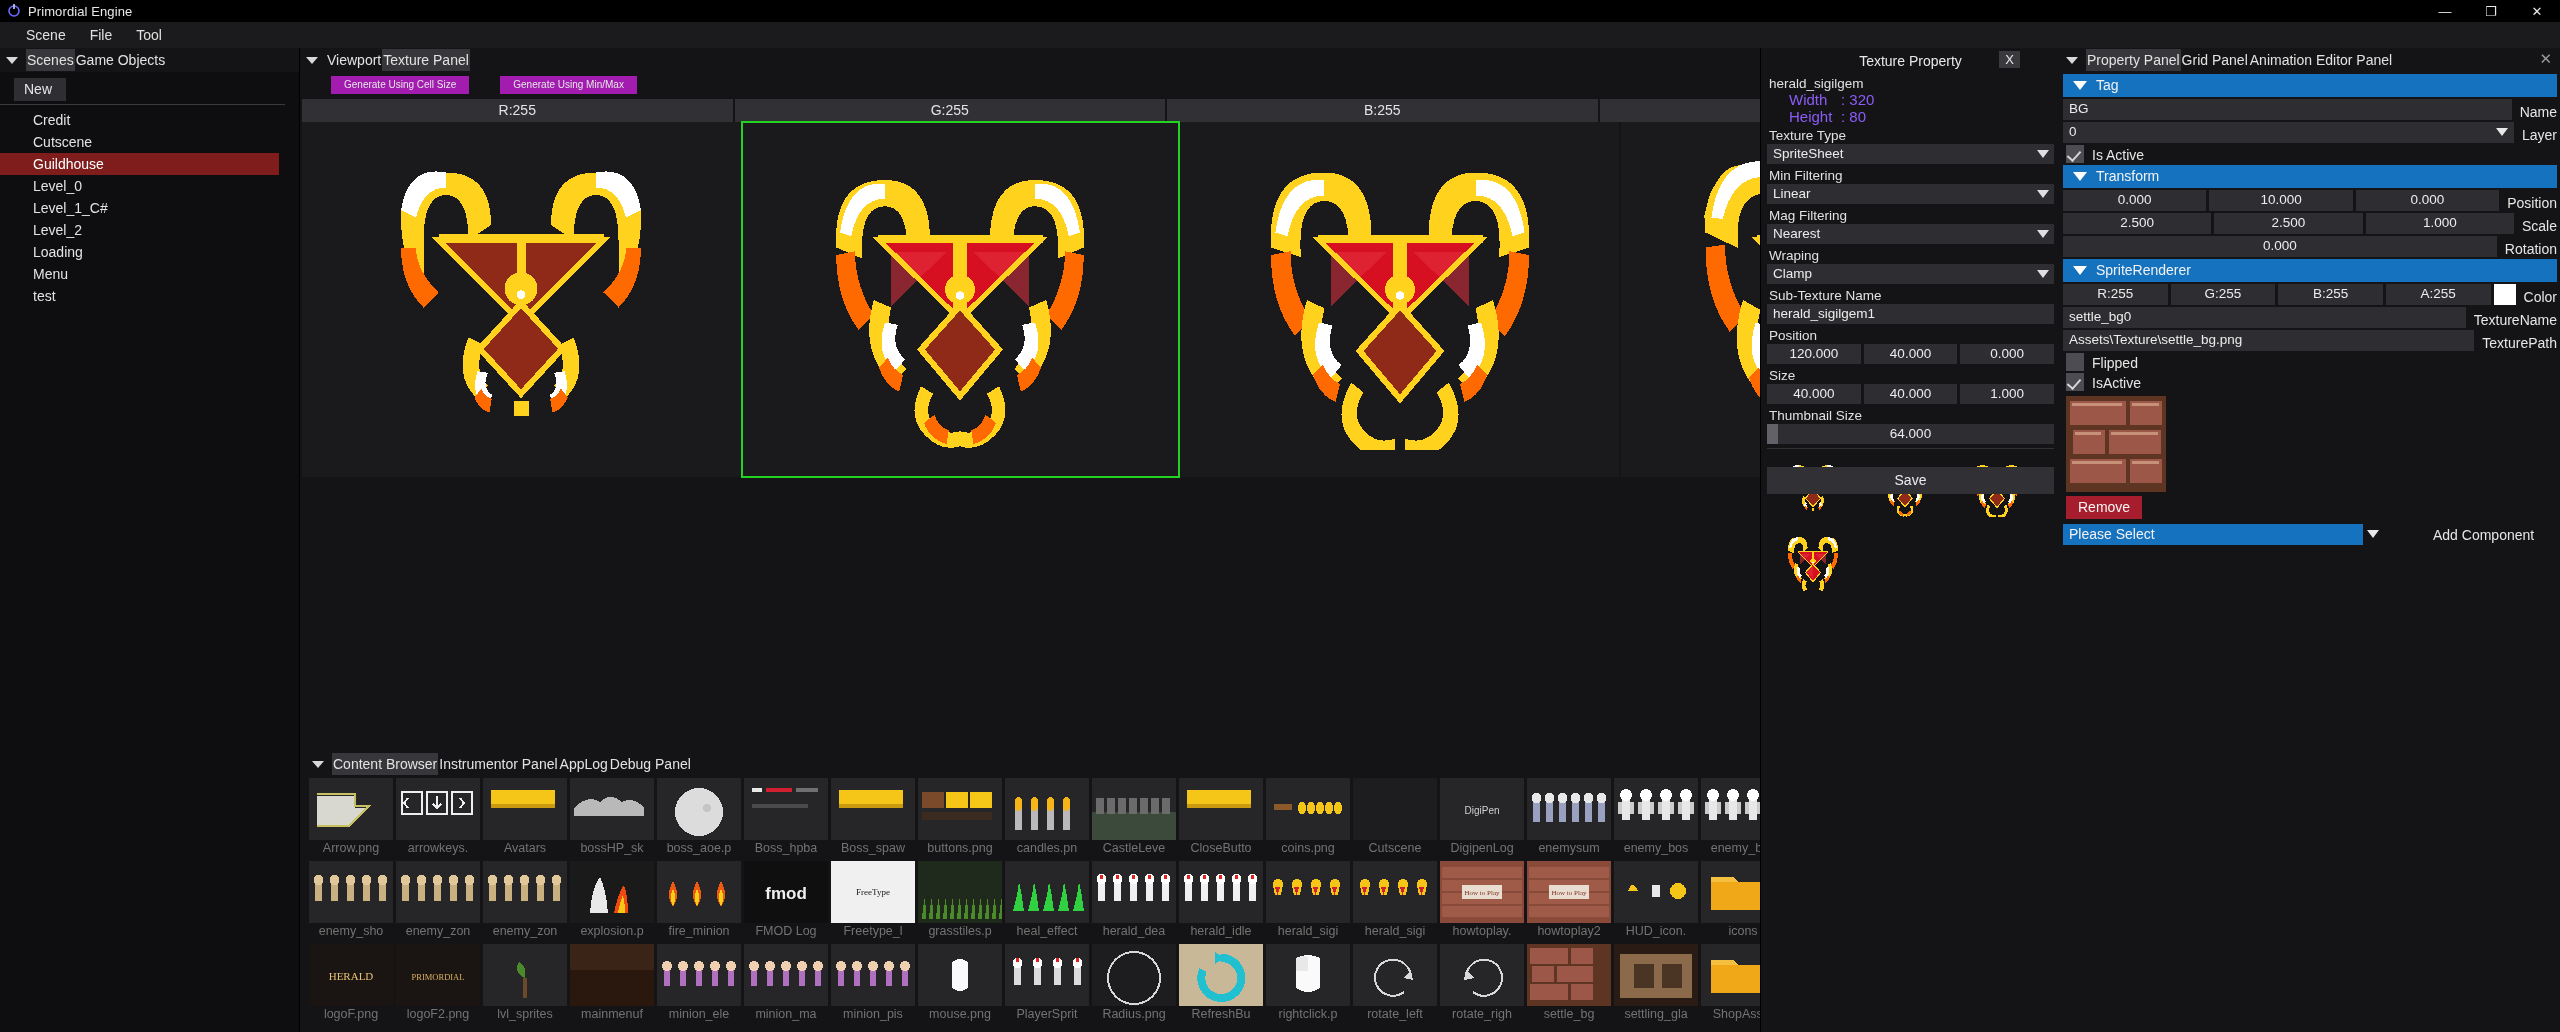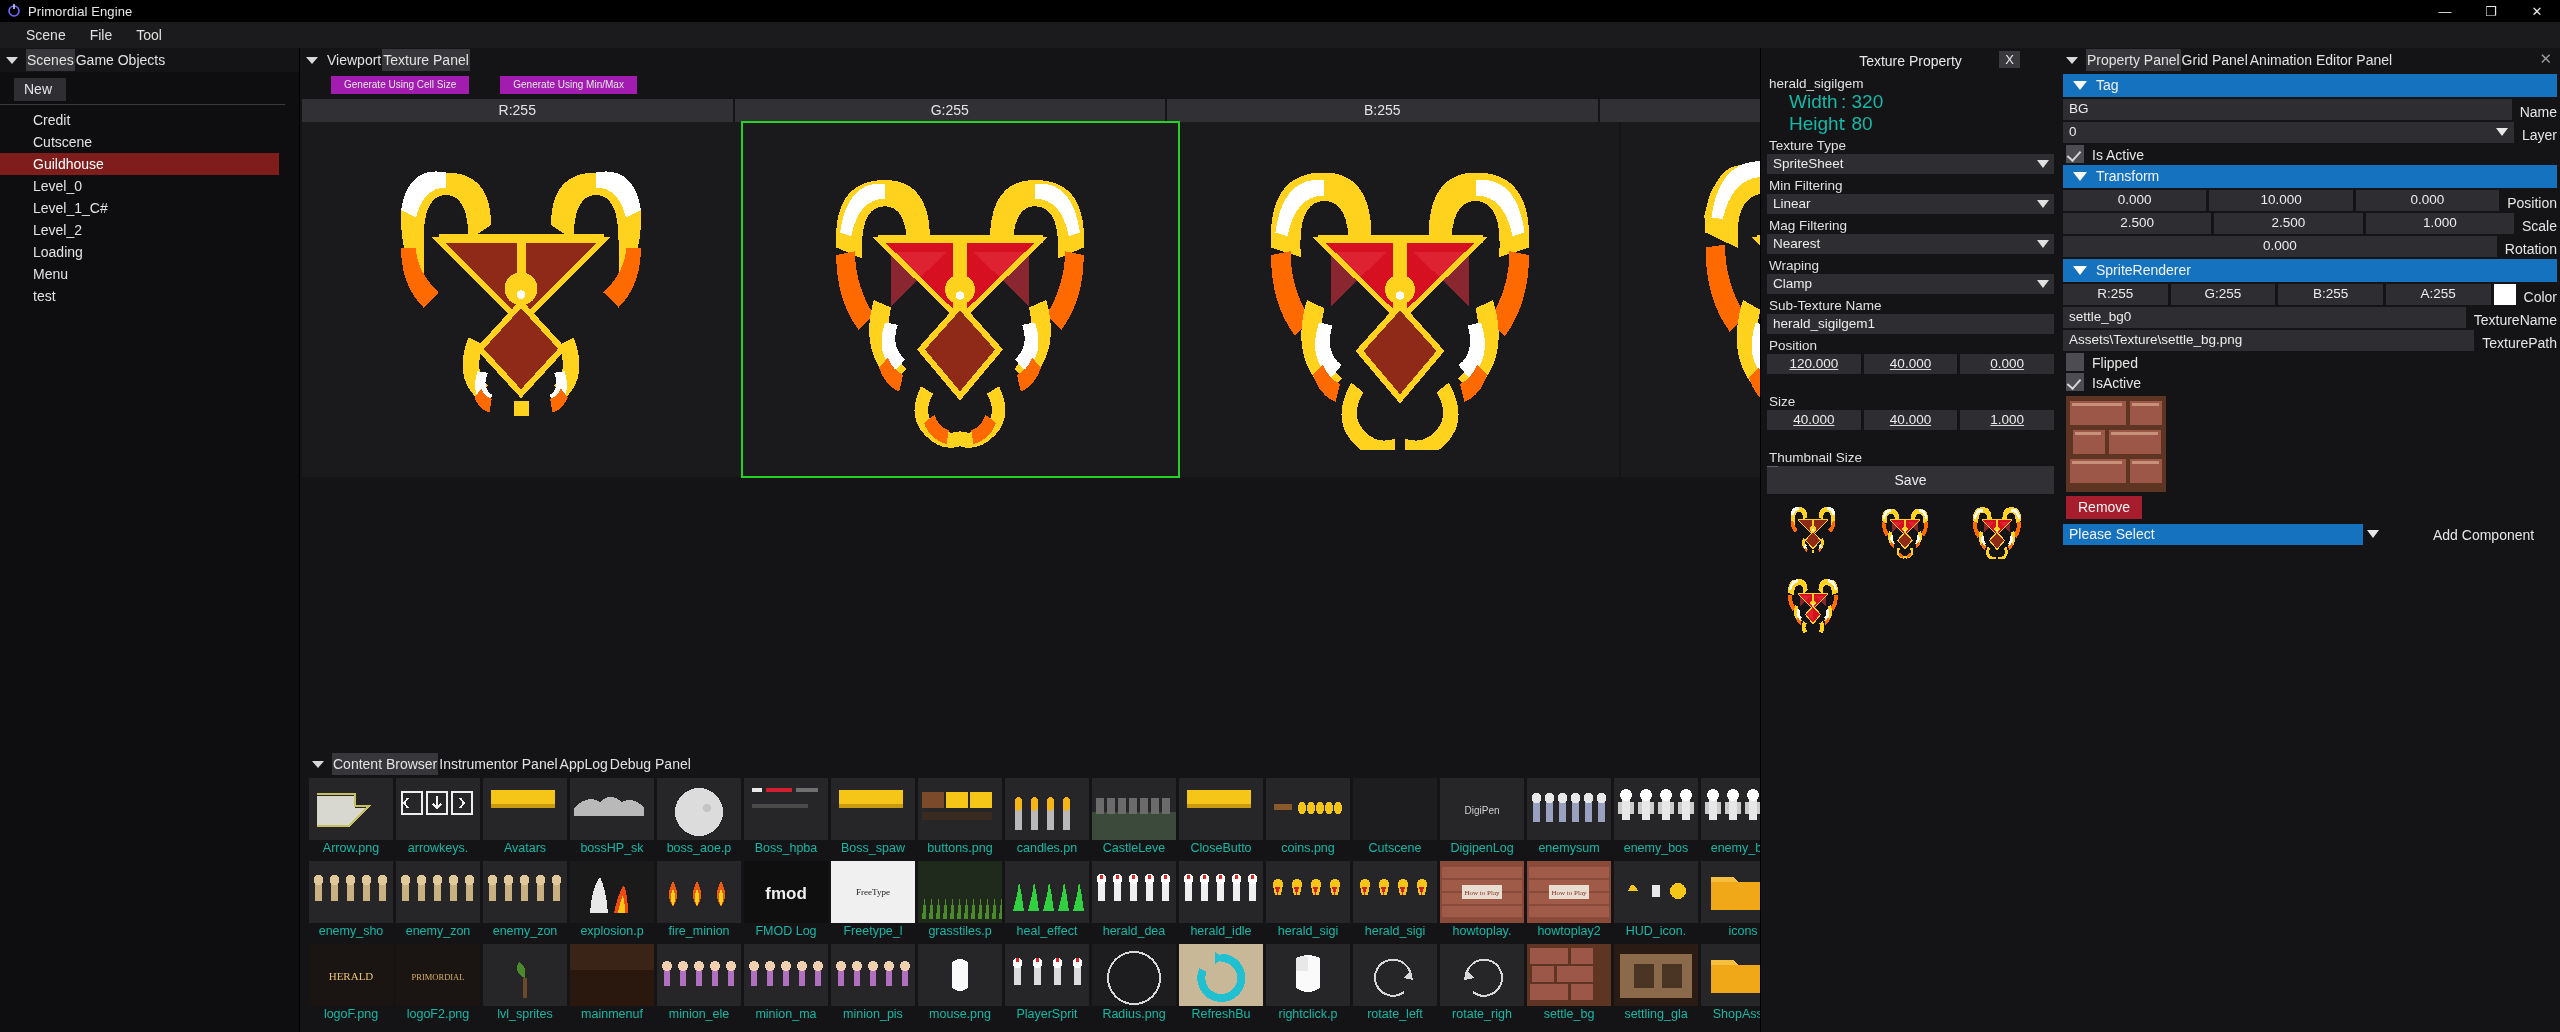--- a/index.html
+++ b/index.html
@@ -74,47 +74,47 @@
 
   .center-blank { background: #141416; height: 148px; }
 
   
   .cbrowser { position: absolute; left: 6px; bottom: 0; width: 1760px; height: 280px; background: #141416; }
   .cb-grid { display: flex; flex-wrap: wrap; align-content: flex-start; padding: 2px 0 0 3px; gap: 3px 3px; height: 254px; overflow: hidden; }
   .cb-item { width: 84px; }
   .cb-thumb { width: 84px; height: 62px; background: #262629; display: flex; align-items: center; justify-content: center; overflow: hidden; }
   .cb-thumb svg, .cb-thumb .swatch { display: block; }
   .cb-label {
-    font-size: 12.5px; color: #14b8a6; text-align: center; white-space: nowrap; overflow: hidden;
+    font-size: 12.5px; color: #737373; text-align: center; white-space: nowrap; overflow: hidden;
     height: 18px; line-height: 17px; padding: 0 1px;
   }
   .cb-scroll { position: absolute; right: 2px; top: 26px; width: 7px; height: 254px; background: #1b1b1d; }
   .cb-scroll i { position: absolute; left: 0; top: 0; width: 7px; height: 120px; background: #4a4a50; display: block; }
 
   
   .texprop {
     position: absolute; left: 1760px; top: 48px; width: 300px; height: 984px;
     background: #141416; border-left: 1px solid #000;
   }
   .tp-title { position: relative; text-align: center; font-size: 14px; color: #e8e8e8; padding: 5px 0 6px 0; }
   .tp-x { position: absolute; right: 40px; top: 3px; background: #3a3a3e; color: #e8e8e8;
           font-size: 13px; padding: 1px 6px; }
   .tp-body { padding: 0 6px; }
   .tp-name { font-size: 13.5px; color: #e0e0e0; padding: 1px 0 0 2px; }
-  .tp-kv { font-size: 19px; color: #14b8a6; padding-left: 22px; display: flex; }
+  .tp-kv { font-size: 15px; color: #8b5cf6; padding-left: 22px; display: flex; }
   .tp-kv b { font-weight: normal; width: 52px; display: inline-block; }
   .tp-lbl { font-size: 13.5px; color: #e0e0e0; padding: 3px 0 1px 2px; }
   .tp-combo {
     position: relative; background: #2e2e32; height: 20px; font-size: 13.5px; color: #ececec;
     padding: 2px 0 0 6px; margin-bottom: 1px;
   }
   .tp-combo .dd { position: absolute; right: 5px; top: 6px; width: 0; height: 0;
     border-left: 6px solid transparent; border-right: 6px solid transparent; border-top: 8px solid #e0e0e0; }
   .tp-input { background: #2e2e32; height: 20px; font-size: 13.5px; color: #ececec; padding: 2px 0 0 6px; margin-bottom: 1px; }
-  .tp-triple { display: flex; gap: 3px; margin-bottom: 17px; text-decoration: underline; }
+  .tp-triple { display: flex; gap: 3px; margin-bottom: 1px; }
   .tp-triple span { flex: 1; background: #2e2e32; height: 20px; font-size: 13.5px; color: #ececec;
     text-align: center; padding: 2px 0 0 0; }
   .tp-slider { position: relative; background: #2e2e32; height: 20px; text-align: center;
     font-size: 13.5px; color: #ececec; padding: 2px 0 0 0; }
   .tp-slider i { position: absolute; left: 0; top: 0; width: 11px; height: 20px; background: #616167; display: block; }
   .tp-sprites { padding: 12px 0 0 0; display: flex; flex-wrap: wrap; gap: 18px 36px; padding-left: 18px; height: 150px; align-content: flex-start;}
   .tp-save { position: absolute; left: 6px; right: 6px; bottom: 538px; background: #313135;
     text-align: center; font-size: 14px; color: #ececec; padding: 5px 0 6px 0; }
   .tp-rule { height: 1px; background: #303034; margin: 4px 0 0 0; }
 

